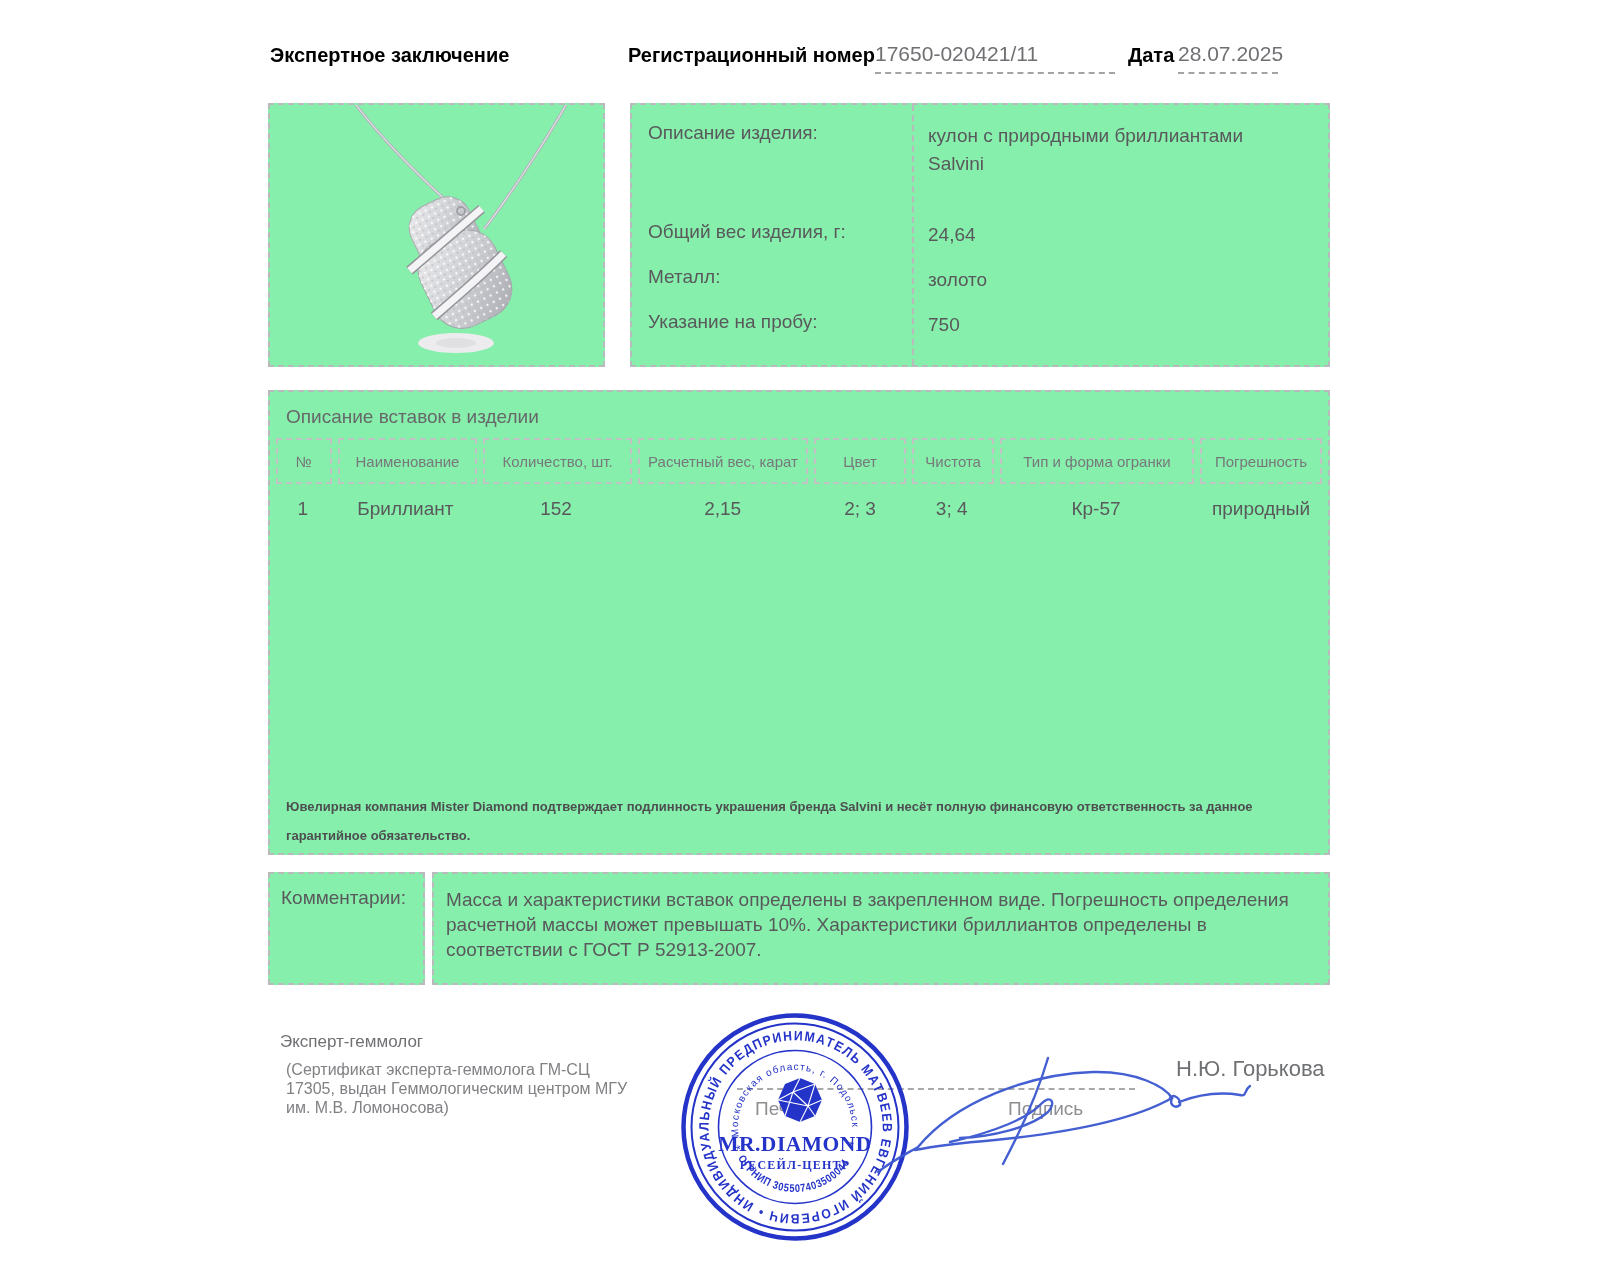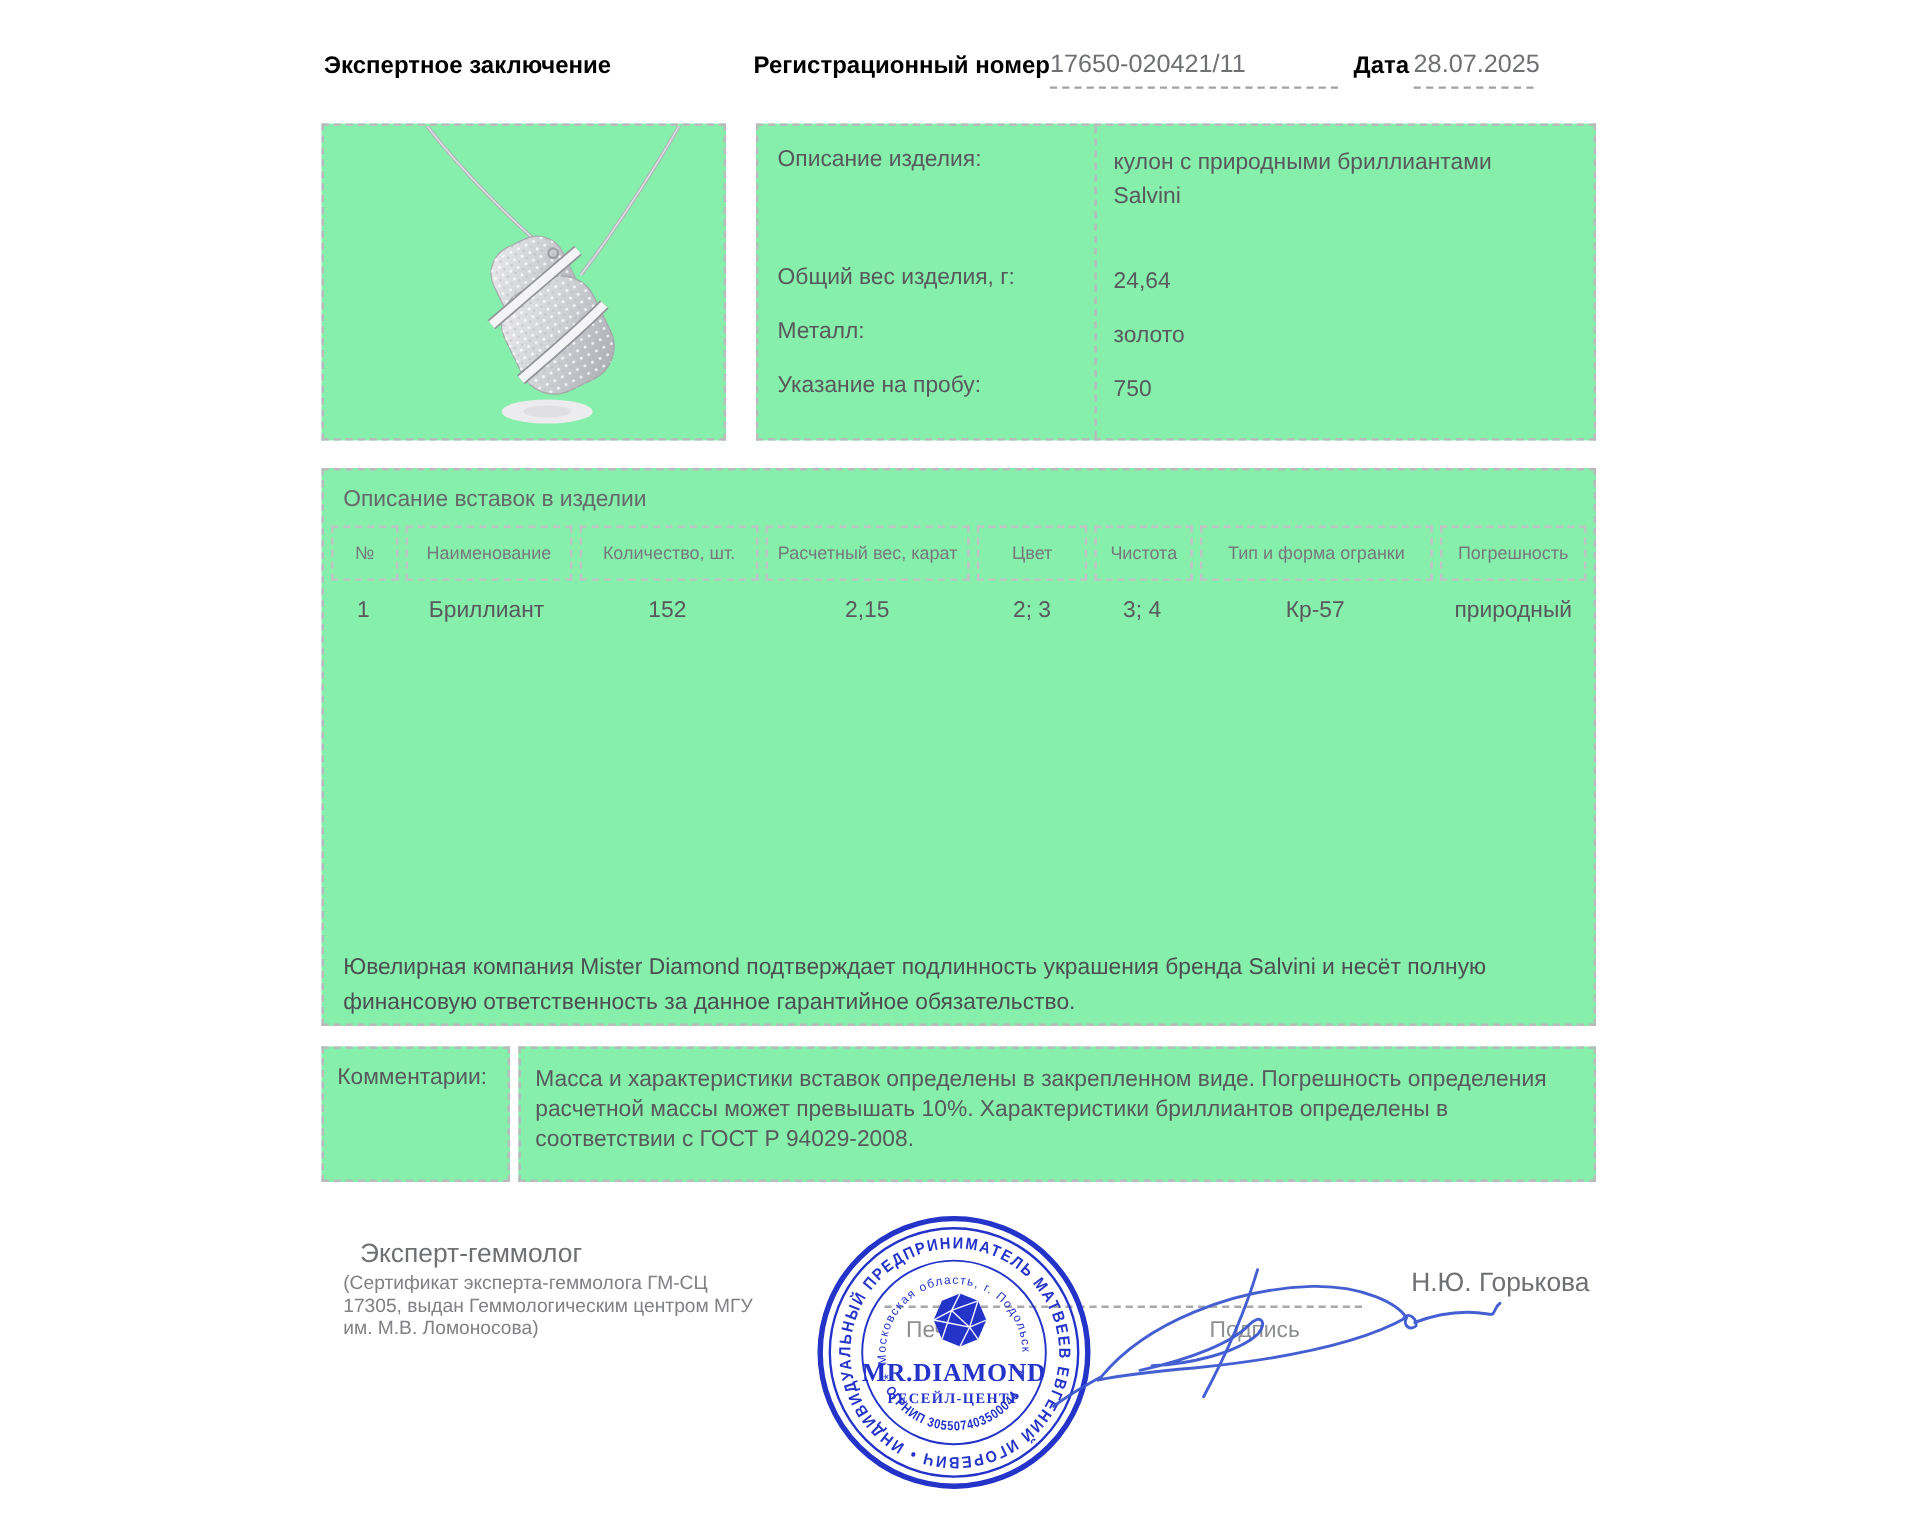--- a/index.html
+++ b/index.html
@@ -8,21 +8,21 @@
   .abs{position:absolute;}
   .lbl-bold{font-weight:bold;color:#000000;font-size:20px;}
   .val{color:#6f7073;font-size:20px;}
   .dash-box{border:2px dashed #b9babc;box-sizing:border-box;background:#86efac;}
   .underl{border-bottom:2px dashed #a3a3a5;padding-bottom:6px;}
   .desc-label{font-size:19px;color:#59595c;}
   .desc-value{font-size:19px;color:#59595c;line-height:1.45;}
   .thead-cell{border:2px dashed #c2c3c5;box-sizing:border-box;height:46px;display:flex;
               align-items:center;justify-content:center;font-size:15px;color:#77787b;text-align:center;}
   .tdata-cell{display:flex;align-items:flex-start;justify-content:center;font-size:19px;color:#59595c;}
-  .guarantee{font-weight:normal;font-size:19px;line-height:29px;color:#4d4e50;}
+  .guarantee{font-weight:bold;font-size:13px;line-height:29px;color:#4d4e50;}
   .comment-text{font-size:19px;line-height:25px;color:#59595c;}
   .grey-small{font-size:16px;line-height:19px;color:#808184;}
   .sig-label{font-size:19px;color:#8e8f92;}
   .z1{z-index:1}.z2{z-index:2}.z3{z-index:3}
 </style>
 </head>
 <body>
 
 <div class="page">
 
@@ -109,24 +109,24 @@
       <div class="tdata-cell" style="flex:123 0 0;">природный</div>
     </div>
 
     <div class="abs guarantee" style="left:16px;right:28px;top:400px;">Ювелирная компания Mister Diamond подтверждает подлинность украшения бренда Salvini и несёт полную финансовую ответственность за данное гарантийное обязательство.</div>
   </div>
 
   <div class="abs dash-box" style="left:268px;top:872px;width:157px;height:113px;">
     <div class="abs desc-label" style="left:11px;top:13px;">Комментарии:</div>
   </div>
   <div class="abs dash-box" style="left:432px;top:872px;width:898px;height:113px;">
-    <div class="abs comment-text" style="left:12px;top:13px;width:866px;">Масса и характеристики вставок определены в закрепленном виде. Погрешность определения расчетной массы может превышать 10%. Характеристики бриллиантов определены в соответствии с ГОСТ Р 94029-2008.</div>
+    <div class="abs comment-text" style="left:12px;top:13px;width:866px;">Масса и характеристики вставок определены в закрепленном виде. Погрешность определения расчетной массы может превышать 10%. Характеристики бриллиантов определены в соответствии с ГОСТ Р 52913-2007.</div>
   </div>
 
-  <div class="abs" style="left:300px;top:1032px;font-size:22px;color:#6f7073;">Эксперт-геммолог</div>
+  <div class="abs" style="left:280px;top:1032px;font-size:17px;color:#6f7073;">Эксперт-геммолог</div>
   <div class="abs grey-small" style="left:286px;top:1060px;width:352px;">(Сертификат эксперта-геммолога ГМ-СЦ 17305, выдан Геммологическим центром МГУ им. М.В. Ломоносова)</div>
 
   <div class="abs z1" style="left:737px;top:1088px;width:398px;border-top:2px dashed #a8a9ab;"></div>
   <div class="abs z1 sig-label" style="left:755px;top:1098px;">Печать</div>
   <div class="abs z1 sig-label" style="left:1008px;top:1098px;">Подпись</div>
   <div class="abs" style="left:1176px;top:1056px;font-size:22px;color:#6f7073;">Н.Ю. Горькова</div>
 
   <svg class="abs z2" style="left:673px;top:1005px;" width="244" height="244" viewBox="-122 -122 244 244">
     <g fill="none" stroke="#2433c8">
       <circle r="111.5" stroke-width="4.5"></circle>

